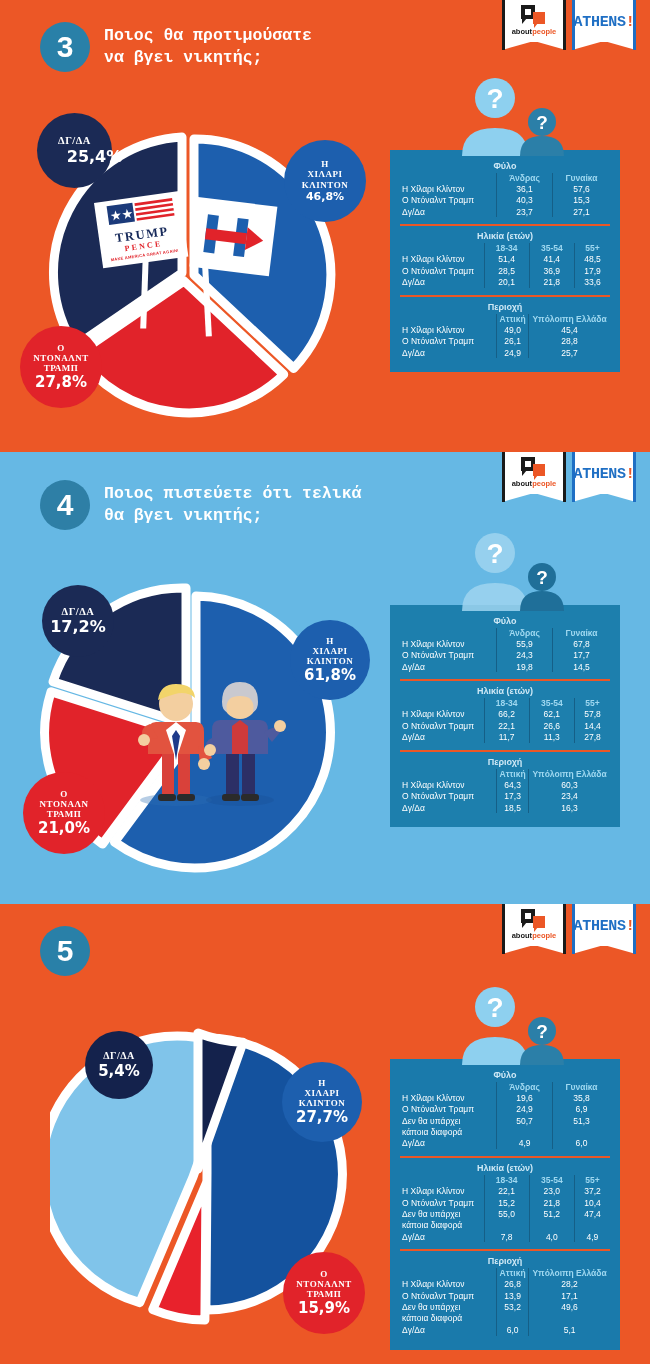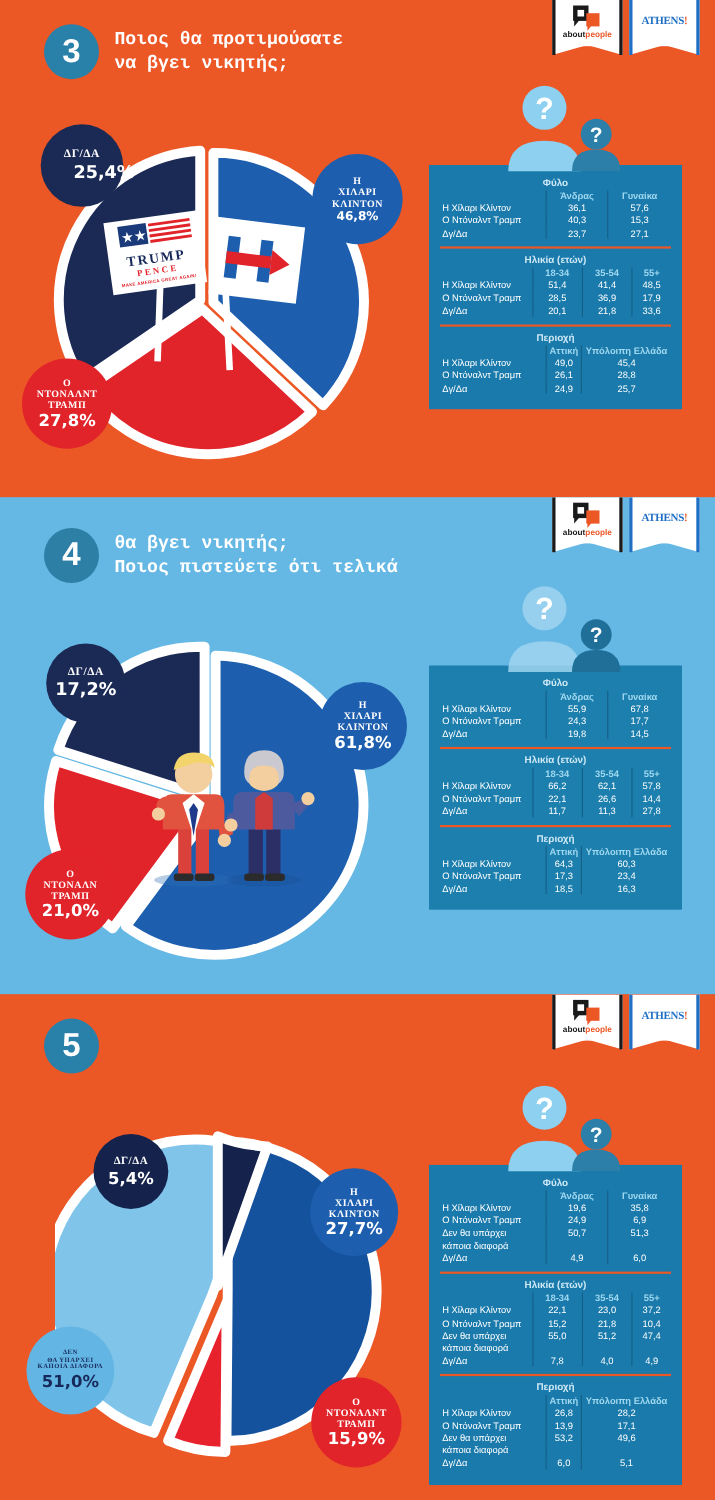--- a/index.html
+++ b/index.html
@@ -41,22 +41,22 @@
   .ap-sq1 i { position:absolute; left:4px; top:4px; width:6px; height:6px; background:#fff; display:block; }
   .ap-tail1 { position:absolute; left:1px; top:13px; width:0; height:0;
     border-left:5px solid #1a1a1a; border-bottom:6px solid transparent; }
   .ap-sq2 { position:absolute; left:12px; top:7px; width:12px; height:12px; background:#ec5726; }
   .ap-tail2 { position:absolute; left:13px; top:18px; width:0; height:0;
     border-left:4px solid #ec5726; border-bottom:5px solid transparent; }
   .ap-text { position:absolute; top:27px; left:0; right:0; text-align:center;
     font-size:7.5px; font-weight:bold; font-family:"Liberation Sans", sans-serif; }
   .ap-text .a { color:#1a1a1a; } .ap-text .b { color:#ec5726; }
   .ath-text { position:absolute; top:14px; left:0; right:0; text-align:center;
-    font-size:10px; font-weight:bold; color:#1f6fc4; letter-spacing:-0.3px;
-    font-family:Liberation Serif, serif; }
+    font-size:15px; font-weight:bold; color:#1f6fc4; letter-spacing:-0.3px;
+    font-family:Liberation Mono, monospace; }
   .ath-text .ex { color:#ec5726; }
 
   
   .qhead { position:absolute; display:flex; align-items:flex-start; gap:14px; }
   .qnum {
     width:50px; height:50px; border-radius:50%;
     background:#2980a8; color:#fff;
     font-size:30px; font-weight:bold; font-family:"Liberation Sans", sans-serif;
     display:flex; align-items:center; justify-content:center; flex:0 0 auto;
   }
@@ -333,22 +333,22 @@
           <div class="notch"></div>
         <div class="side-l"></div>
           <div class="side-r"></div>
         <div class="ath-text"><span>ATHENS</span><span class="ex">!</span></div>
       </div>
     </div>
 
     <div class="qhead" style="top:28px; left:40px;">
       <div class="qnum">4</div>
       <div class="qtext">
+        <div>Ποιος πιστεύετε ότι τελικά</div>
         <div>θα βγει νικητής;</div>
-        <div>Ποιος πιστεύετε ότι τελικά</div>
       </div>
     </div>
 
     <div class="pie-wrap" style="top:128px; left:40px;">
       <svg width="300" height="300" viewBox="0 0 300 300">
 
         <g transform="translate(6,2)">
           <path d="M150 150 L150 14 A136 136 0 1 1 68.5 260.0 Z" fill="#1d5fae" stroke="#ffffff" stroke-width="9" stroke-linejoin="round"></path>
         </g>
 
@@ -582,26 +582,20 @@
       <div class="pct" style="font-size:15px;">27,7%</div>
     </div>
 
     <div class="bub red" style="top:348px; left:283px; width:82px; height:82px;">
       <div class="lbl" style="font-size:9px;">Ο</div>
       <div class="lbl" style="font-size:9px;">ΝΤΟΝΑΛΝΤ</div>
       <div class="lbl" style="font-size:9px;">ΤΡΑΜΠ</div>
       <div class="pct" style="font-size:15px;">15,9%</div>
     </div>
 
-    <div class="bub lblue" style="top:302px; left:24px; width:80px; height:80px;">
-      <div class="lbl" style="font-size:6px;">ΔΕΝ</div>
-      <div class="lbl" style="font-size:6px;">ΘΑ ΥΠΑΡΧΕΙ</div>
-      <div class="lbl" style="font-size:6px;">ΚΑΠΟΙΑ ΔΙΑΦΟΡΑ</div>
-      <div class="pct" style="font-size:15px;">51,0%</div>
-    </div>
 
     <div class="panel" style="top:155px; left:390px;">
       <div class="silhouettes">
         <svg width="140" height="80" viewBox="0 0 140 80">
           <g fill="#8ed0ef">
             <circle cx="45" cy="22" r="20"></circle>
             <path d="M12 80 q0 -28 33 -28 q33 0 33 28 Z"></path>
           </g>
           <text x="45" y="32" text-anchor="middle" font-size="28" font-weight="bold" fill="#ffffff" font-family="'Liberation Sans',sans-serif">?</text>
           <g fill="#2b7fa8">

